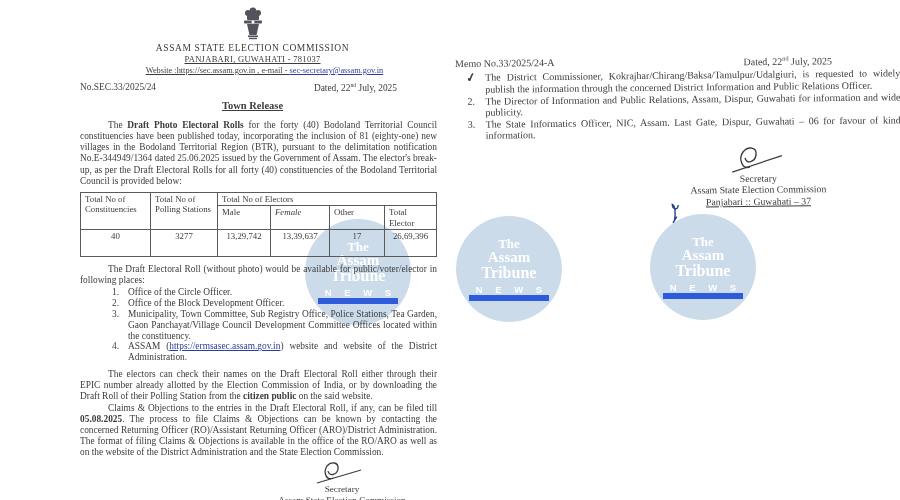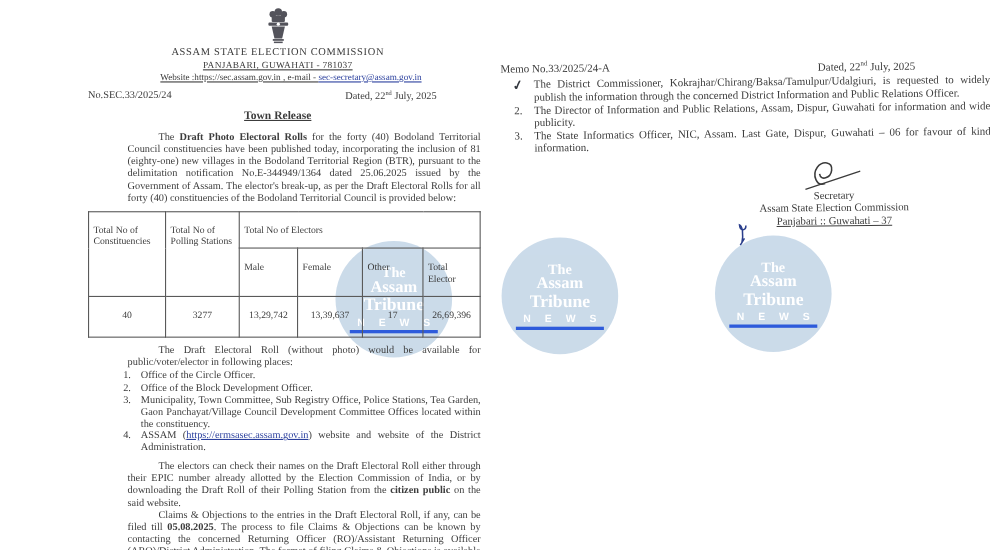--- a/index.html
+++ b/index.html
@@ -12,46 +12,46 @@
   
   .watermark{
     position:absolute;width:106px;height:106px;border-radius:50%;
     background:#c7d8e8;z-index:0;display:flex;flex-direction:column;
     align-items:center;justify-content:center;text-align:center;
     color:#ffffff;font-weight:bold;line-height:1.02;opacity:.92;
   }
   .wm-l1{font-size:13px;}
   .wm-l2{font-size:15px;}
   .wm-l3{font-size:16px;}
-  .wm-l4{font-size:9.5px;letter-spacing:5px;border-bottom:3px solid #1d4ed8;
+  .wm-l4{font-size:9.5px;letter-spacing:5px;border-bottom:6px solid #1d4ed8;
          padding:1px 2px 1px 7px;margin-top:2px;font-family:"Liberation Sans",sans-serif;}
   
   .page{position:absolute;z-index:1;}
   #page1{left:65px;top:5px;width:390px;padding:0 18px 0 15px;box-sizing:border-box;}
   #page2{left:455px;top:58px;width:445px;box-sizing:border-box;transform:rotate(-0.6deg);transform-origin:left top;}
   
   .hdr{width:345px;text-align:center;}
   .org-name{font-size:9.5px;letter-spacing:.6px;margin-top:2px;}
   .org-addr{font-size:8.5px;text-decoration:underline;letter-spacing:.3px;margin-top:1px;}
   .site-line{font-size:8.3px;margin-top:2px;}
   .ref-row{display:flex;justify-content:space-between;font-size:9.4px;margin-top:7px;}
   .ref-row .date-cell{padding-right:40px;}
   .doc-title{text-align:center;width:345px;font-size:10.5px;font-weight:bold;
              text-decoration:underline;margin-top:7px;}
   
-  .para{font-size:9.4px;line-height:11.1px;text-align:justify;margin-left:36px;}
+  .para{font-size:9.4px;line-height:11.1px;text-align:justify;}
   .indent{text-indent:28px;}
   .p1{margin-top:9px;}
   .seg-b{font-weight:bold;}
   .seg-u{text-decoration:underline;margin-left:24px;}
   .seg-link{color:#2a3f9d;text-decoration:underline;}
   sup{font-size:.62em;}
   
   table.er{border-collapse:collapse;margin-top:5px;width:100%;font-size:8.8px;line-height:10.5px;}
-  table.er th,table.er td{border:1px solid #5a5a5a;padding:11px 4px;font-weight:normal;text-align:left;vertical-align:top;}
+  table.er th,table.er td{border:1px solid #5a5a5a;padding:1px 4px;font-weight:normal;text-align:left;vertical-align:top;}
   table.er td.num{text-align:center;padding-bottom:14px;}
   
   .plist{margin-top:1px;}
   .plist .li{display:flex;font-size:9.4px;line-height:10.9px;margin-left:32px;}
   .plist .li .mk{width:14px;flex:none;}
   .plist .li .tx{flex:1;text-align:justify;padding-left:2px;}
   
   .sigblock{width:200px;text-align:center;font-size:9.2px;line-height:10.6px;position:relative;}
   #page1 .sigblock{margin-left:162px;margin-top:2px;}
   #page2 .sigblock{width:220px;margin-left:192px;margin-top:6px;font-size:9.8px;line-height:11.5px;}
@@ -122,21 +122,21 @@
 
   <table class="er">
     <tbody>
         <tr>
       <th rowspan="2" style="width:61px;">Total No of Constituencies</th>
       <th rowspan="2" style="width:58px;">Total No of Polling Stations</th>
       <th colspan="4">Total No of Electors</th>
     </tr>
     <tr>
       <th style="width:44px;">Male</th>
-      <th style="width:50px;">Female</th>
+      <th style="width:50px;font-style:italic;">Female</th>
       <th style="width:46px;">Other</th>
       <th>Total Elector</th>
     </tr>
     <tr>
       <td class="num">40</td>
       <td class="num">3277</td>
       <td class="num">13,29,742</td>
       <td class="num">13,39,637</td>
       <td class="num">17</td>
       <td class="num">26,69,396</td>

